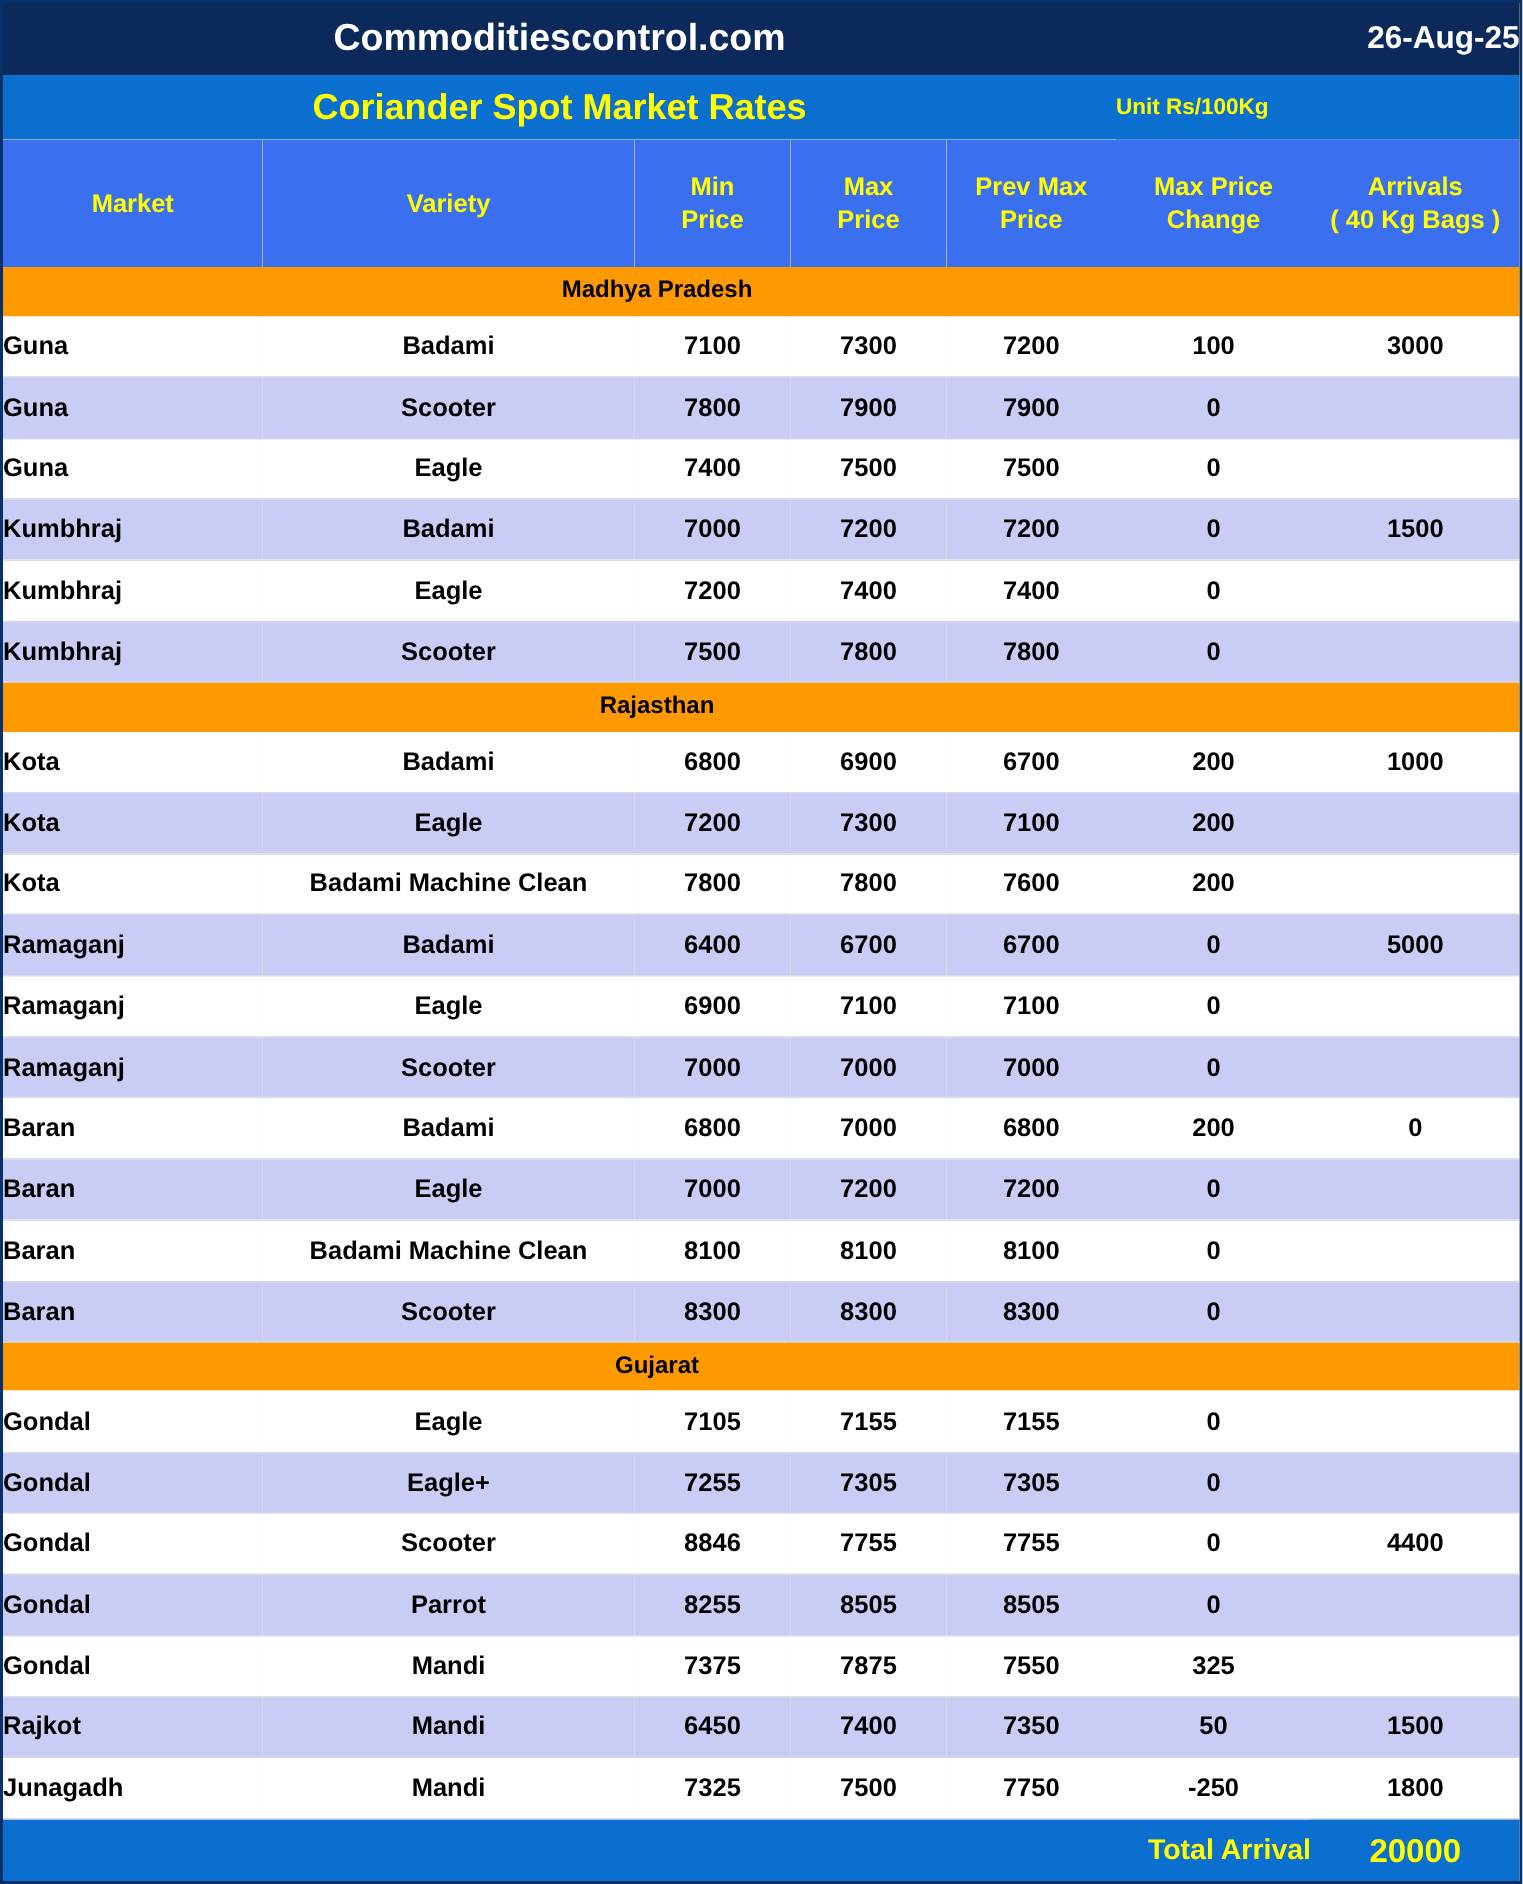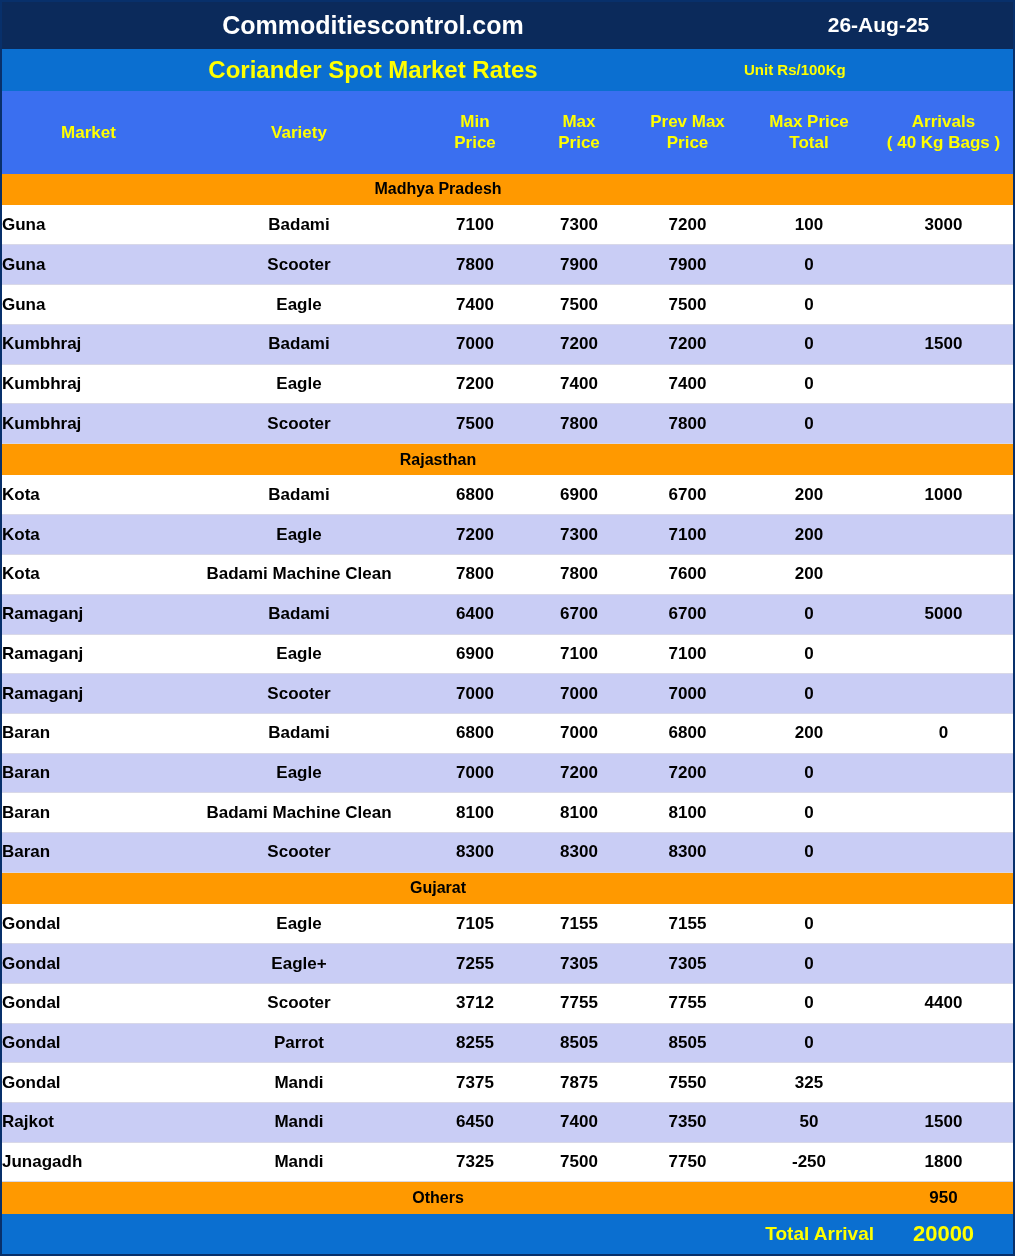--- a/index.html
+++ b/index.html
@@ -38,21 +38,21 @@
     color: #ffffff;
     font-size: 25px;
     font-weight: bold;
     text-align: center;
   }
   .date-cell {
     background: #0b2a5b;
     color: #ffffff;
     font-size: 21px;
     font-weight: bold;
-    text-align: center;
+    text-align: right;
   }
 
   
   .subbar {
     background: #0b6fd0;
     height: 40px;
   }
   .sub-title {
     color: #ffff00;
     font-size: 24px;
@@ -171,21 +171,21 @@
           <td class="colhead">
             <div>Max</div>
             <div>Price</div>
           </td>
           <td class="colhead">
             <div>Prev Max</div>
             <div>Price</div>
           </td>
           <td class="colhead">
             <div>Max Price</div>
-            <div>Total</div>
+            <div>Change</div>
           </td>
           <td class="colhead">
             <div>Arrivals</div>
             <div>( 40 Kg Bags )</div>
           </td>
         </tr>
         <tr>
           <td class="region" colspan="6">Madhya Pradesh</td>
           <td class="region-arrivals"></td>
         </tr>
@@ -355,21 +355,21 @@
           <td class="c-variety">Eagle+</td>
           <td class="c-num">7255</td>
           <td class="c-num">7305</td>
           <td class="c-num">7305</td>
           <td class="c-num">0</td>
           <td class="c-num"></td>
         </tr>
         <tr class="data odd">
           <td class="c-market">Gondal</td>
           <td class="c-variety">Scooter</td>
-          <td class="c-num">3712</td>
+          <td class="c-num">8846</td>
           <td class="c-num">7755</td>
           <td class="c-num">7755</td>
           <td class="c-num">0</td>
           <td class="c-num">4400</td>
         </tr>
         <tr class="data even">
           <td class="c-market">Gondal</td>
           <td class="c-variety">Parrot</td>
           <td class="c-num">8255</td>
           <td class="c-num">8505</td>
@@ -397,23 +397,19 @@
         </tr>
         <tr class="data odd">
           <td class="c-market">Junagadh</td>
           <td class="c-variety">Mandi</td>
           <td class="c-num">7325</td>
           <td class="c-num">7500</td>
           <td class="c-num">7750</td>
           <td class="c-num">-250</td>
           <td class="c-num">1800</td>
         </tr>
-        <tr>
-          <td class="region" colspan="6">Others</td>
-          <td class="region-arrivals">950</td>
-        </tr>
         <tr class="totalbar">
           <td class="total-label" colspan="6">Total Arrival</td>
           <td class="total-value">20000</td>
         </tr>
       </tbody>
   </table>
 </div>
 
 </body></html>

